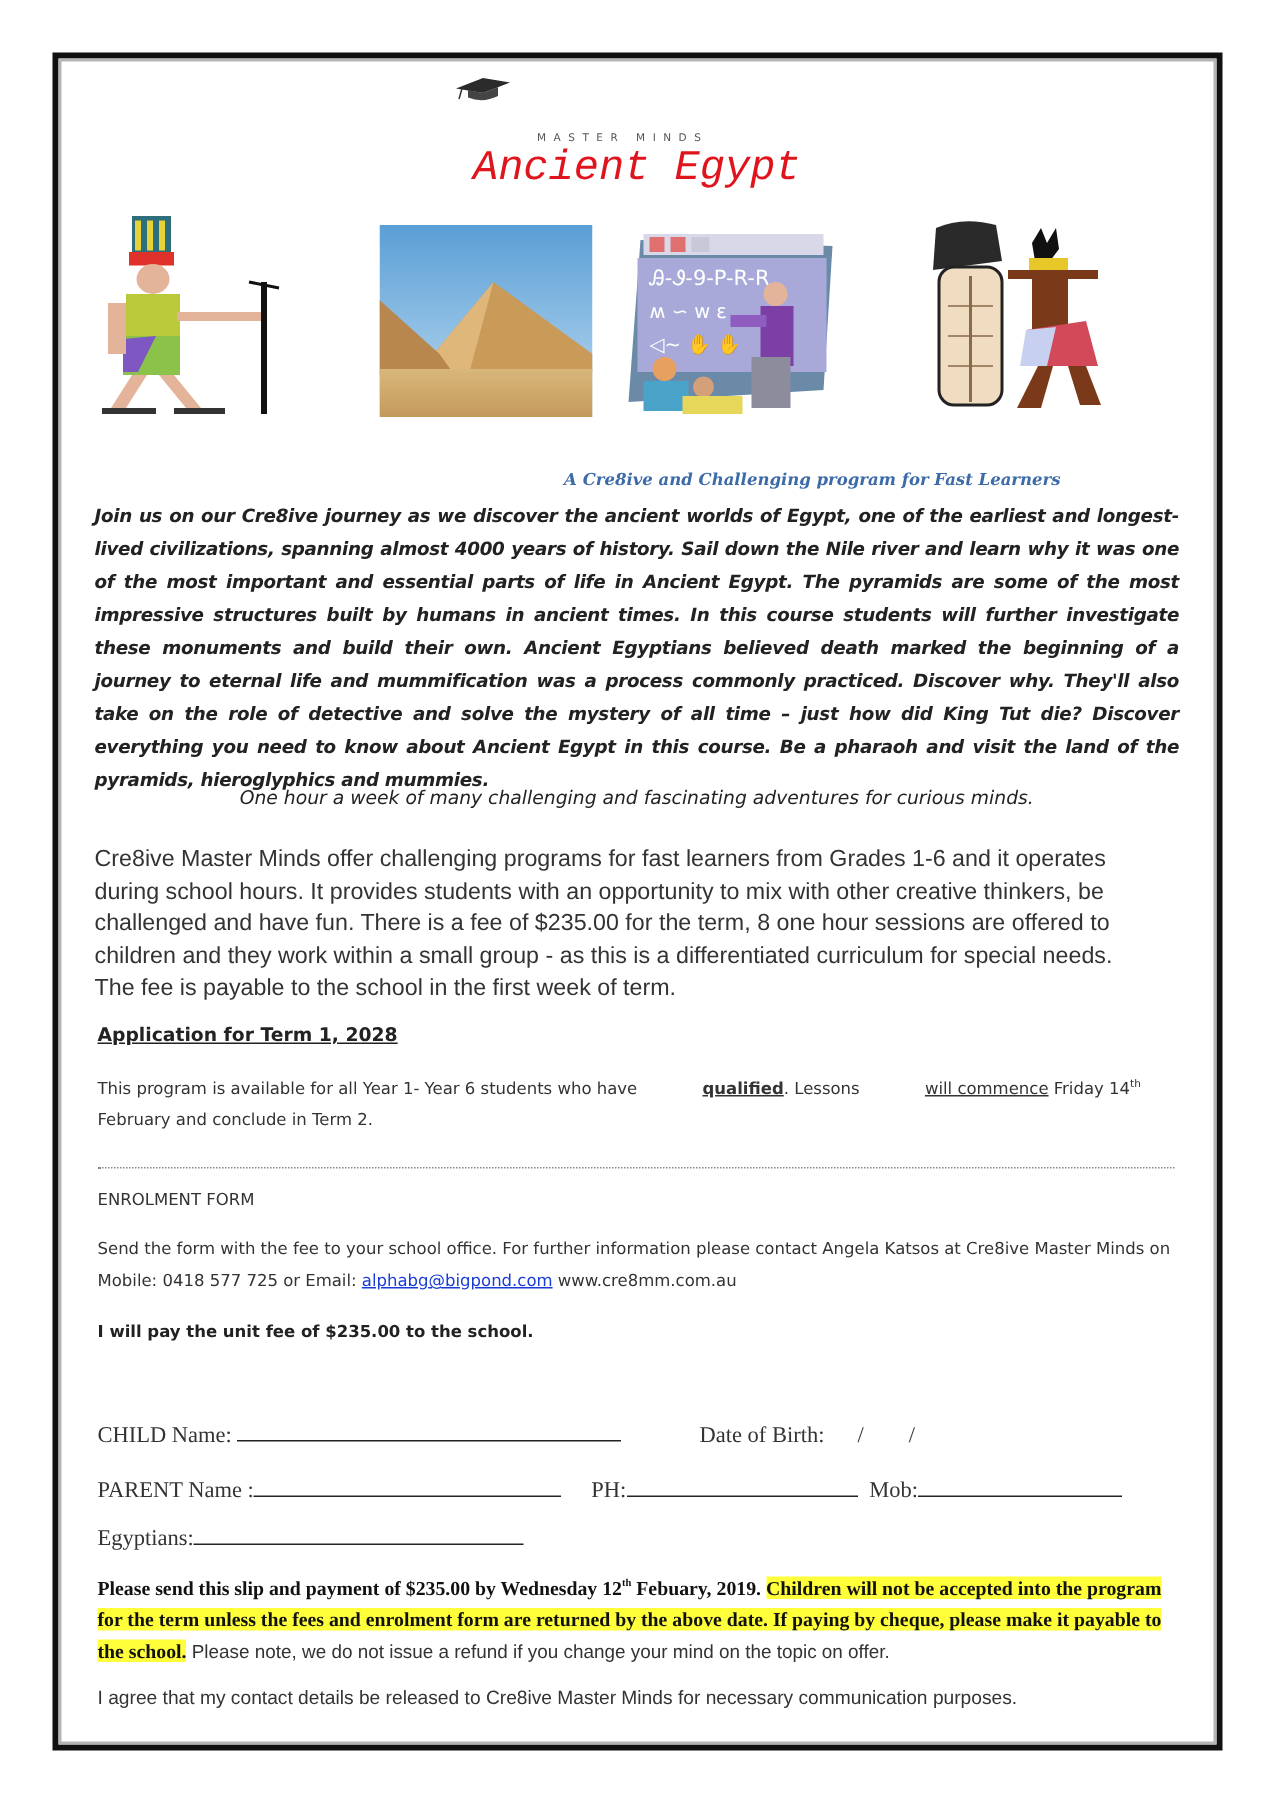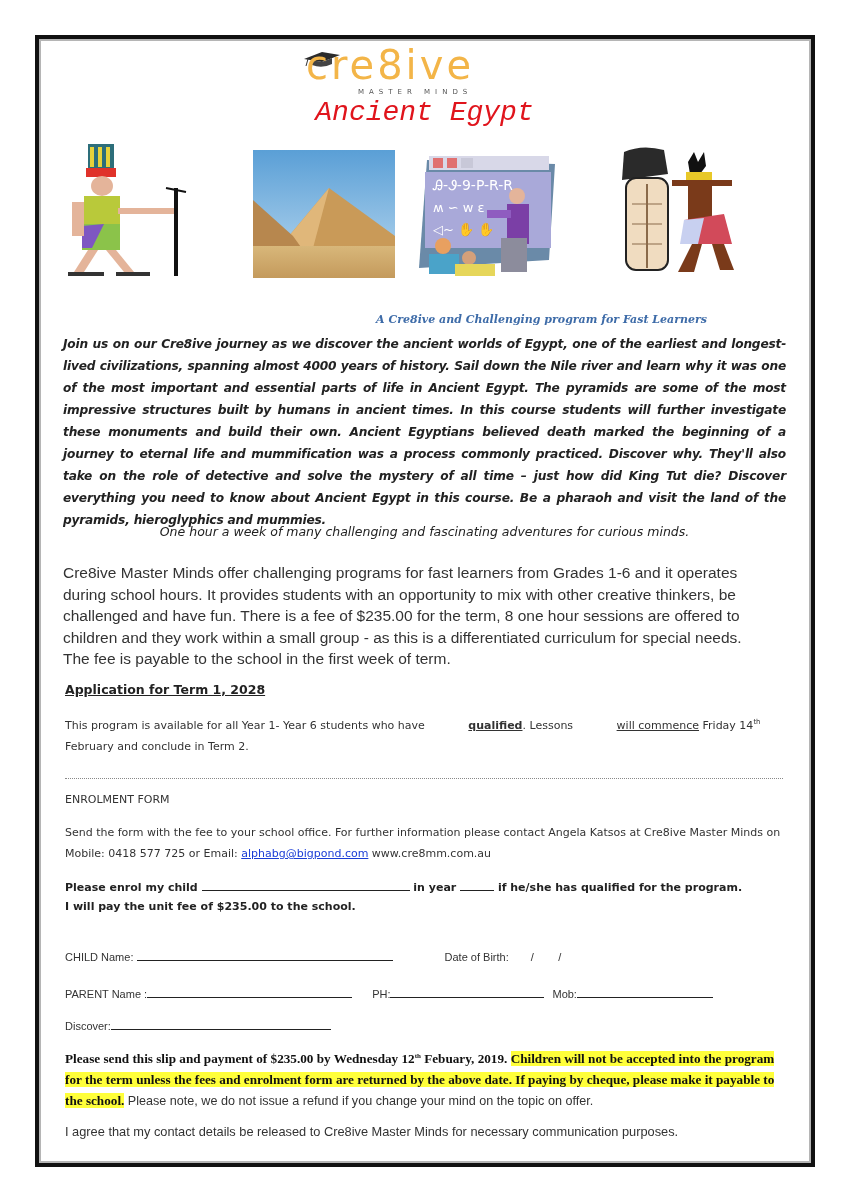--- a/index.html
+++ b/index.html
@@ -28,21 +28,21 @@
   .app-text b { font-weight:bold; }
   sup { font-size:7px; vertical-align:super; line-height:0; }
 
   .dotline { position:absolute; top:778px; left:65px; width:718px; border-top:1px dotted #888; }
   .form-head { position:absolute; top:793px; left:65px; font-family:"DejaVu Sans", sans-serif; font-size:11px; color:#333; }
   .form-text { position:absolute; top:822px; left:65px; width:720px; font-family:"DejaVu Sans", sans-serif; font-size:11px; line-height:21px; color:#333; }
   .link { color:#1a3cd6; text-decoration:underline; }
 
   .enrol { position:absolute; top:878px; left:65px; width:720px; font-family:"DejaVu Sans", sans-serif; font-weight:bold; font-size:11px; line-height:19px; color:#222; }
 
-  .field-row { position:absolute; left:65px; font-family:Liberation Sans, sans-serif; font-size:11px; color:#333; white-space:pre; }
+  .field-row { position:absolute; left:65px; font-family:Liberation Serif, serif; font-size:15px; color:#333; white-space:pre; }
   .blank { display:inline-block; border-bottom:1.5px solid #222; height:11px; vertical-align:baseline; }
 
   .notice { position:absolute; top:1048px; left:65px; width:720px; font-family:"Liberation Serif", serif; font-size:13.2px; line-height:21px; color:#111; }
   .notice b { font-weight:bold; }
   .hl { background:#ffff3a; }
   .notice .plain { font-family:"Liberation Sans", sans-serif; font-weight:normal; font-size:12.6px; color:#333;margin-top:36px; }
   .agree { position:absolute; top:1124px; left:65px; font-family:"Liberation Sans", sans-serif; font-size:12.8px; color:#333; }
 </style>
 </head>
 <body>
@@ -50,21 +50,20 @@
 <div class="frame">
     <div class="frame-inner"></div>
   </div>
 
 <div class="logo">
   <svg class="cap" viewBox="0 0 40 20">
     <polygon points="2,9 20,2 38,5 20,12" fill="#2b2b2b"></polygon>
     <path d="M10,10 L10,15 Q20,19 30,14 L30,8 L20,12 Z" fill="#444"></path>
     <line x1="6" y1="9" x2="4" y2="16" stroke="#333" stroke-width="1"></line>
   </svg>
-  <span class="logo-word">cre8ive</span>
   <span class="logo-sub">MASTER MINDS</span>
 </div>
 <div class="title">Ancient Egypt</div>
 
 <div class="pics">
 
   <svg class="pic" style="left:62px;top:4px;" width="130" height="136" viewBox="0 0 130 136">
     <rect x="26" y="0" width="26" height="26" fill="#2d6e7a"></rect>
     <rect x="28" y="3" width="4" height="20" fill="#e8d23a"></rect>
     <rect x="36" y="3" width="4" height="20" fill="#e8d23a"></rect>
@@ -146,25 +145,24 @@
 <div class="about">Cre8ive Master Minds offer challenging programs for fast learners from Grades 1-6 and it operates during school hours. It provides students with an opportunity to mix with other creative thinkers, be challenged and have fun. There is a fee of $235.00 for the term, 8 one hour sessions are offered to children and they work within a small group - as this is a differentiated curriculum for special needs. The fee is payable to the school in the first week of term.</div>
 
 <div class="app-head">Application for Term 1, 2028</div>
 <div class="app-text"><span>This program is available for all Year 1- Year 6 students who have </span><b><u>qualified</u></b><span>.   Lessons </span><u>will commence</u><span> Friday 14</span><sup>th</sup><span> February and conclude in Term 2.</span></div>
 
 <div class="dotline"></div>
 <div class="form-head">ENROLMENT FORM</div>
 <div class="form-text"><span>Send the form with the fee to your school office. For further information please contact Angela Katsos at Cre8ive Master Minds on Mobile: 0418 577 725 or   Email: </span><a class="link">alphabg@bigpond.com</a><span>  www.cre8mm.com.au</span></div>
 
 <div class="enrol">
-  <div><span>Please enrol my child </span><span class="blank" style="width:208px;"></span><span> in year </span><span class="blank" style="width:34px;"></span><span> if he/she has qualified for the program.</span></div>
   <div>I will pay the unit fee of $235.00 to the school.</div>
 </div>
 
 <div class="field-row" style="top:949px;"><span>CHILD Name: </span><span class="blank" style="width:256px;"></span><span style="display:inline-block;width:52px;"></span><span>Date of Birth:</span><span style="display:inline-block;width:22px;"></span><span>/        /</span></div>
 
 <div class="field-row" style="top:986px;"><span>PARENT Name :</span><span class="blank" style="width:205px;"></span><span style="display:inline-block;width:20px;"></span><span>PH:</span><span class="blank" style="width:154px;"></span><span style="display:inline-block;width:8px;"></span><span>Mob:</span><span class="blank" style="width:136px;"></span></div>
 
-<div class="field-row" style="top:1018px;"><span>Discover:</span><span class="blank" style="width:220px;"></span></div>
+<div class="field-row" style="top:1018px;"><span>Egyptians:</span><span class="blank" style="width:220px;"></span></div>
 
 <div class="notice"><b>Please send this slip and payment of $235.00 by Wednesday 12</b><b><sup>th</sup></b><b> Febuary, 2019. </b><b class="hl">Children will not be accepted into the program for the term unless the fees and enrolment form are returned by the above date. If paying by cheque, please make it payable to the school.</b><span class="plain">  Please note, we do not issue a refund if you change your mind on the topic on offer.</span></div>
 
 <div class="agree">I agree that my contact details be released to Cre8ive Master Minds for necessary communication purposes.</div>
 
 </body></html>

